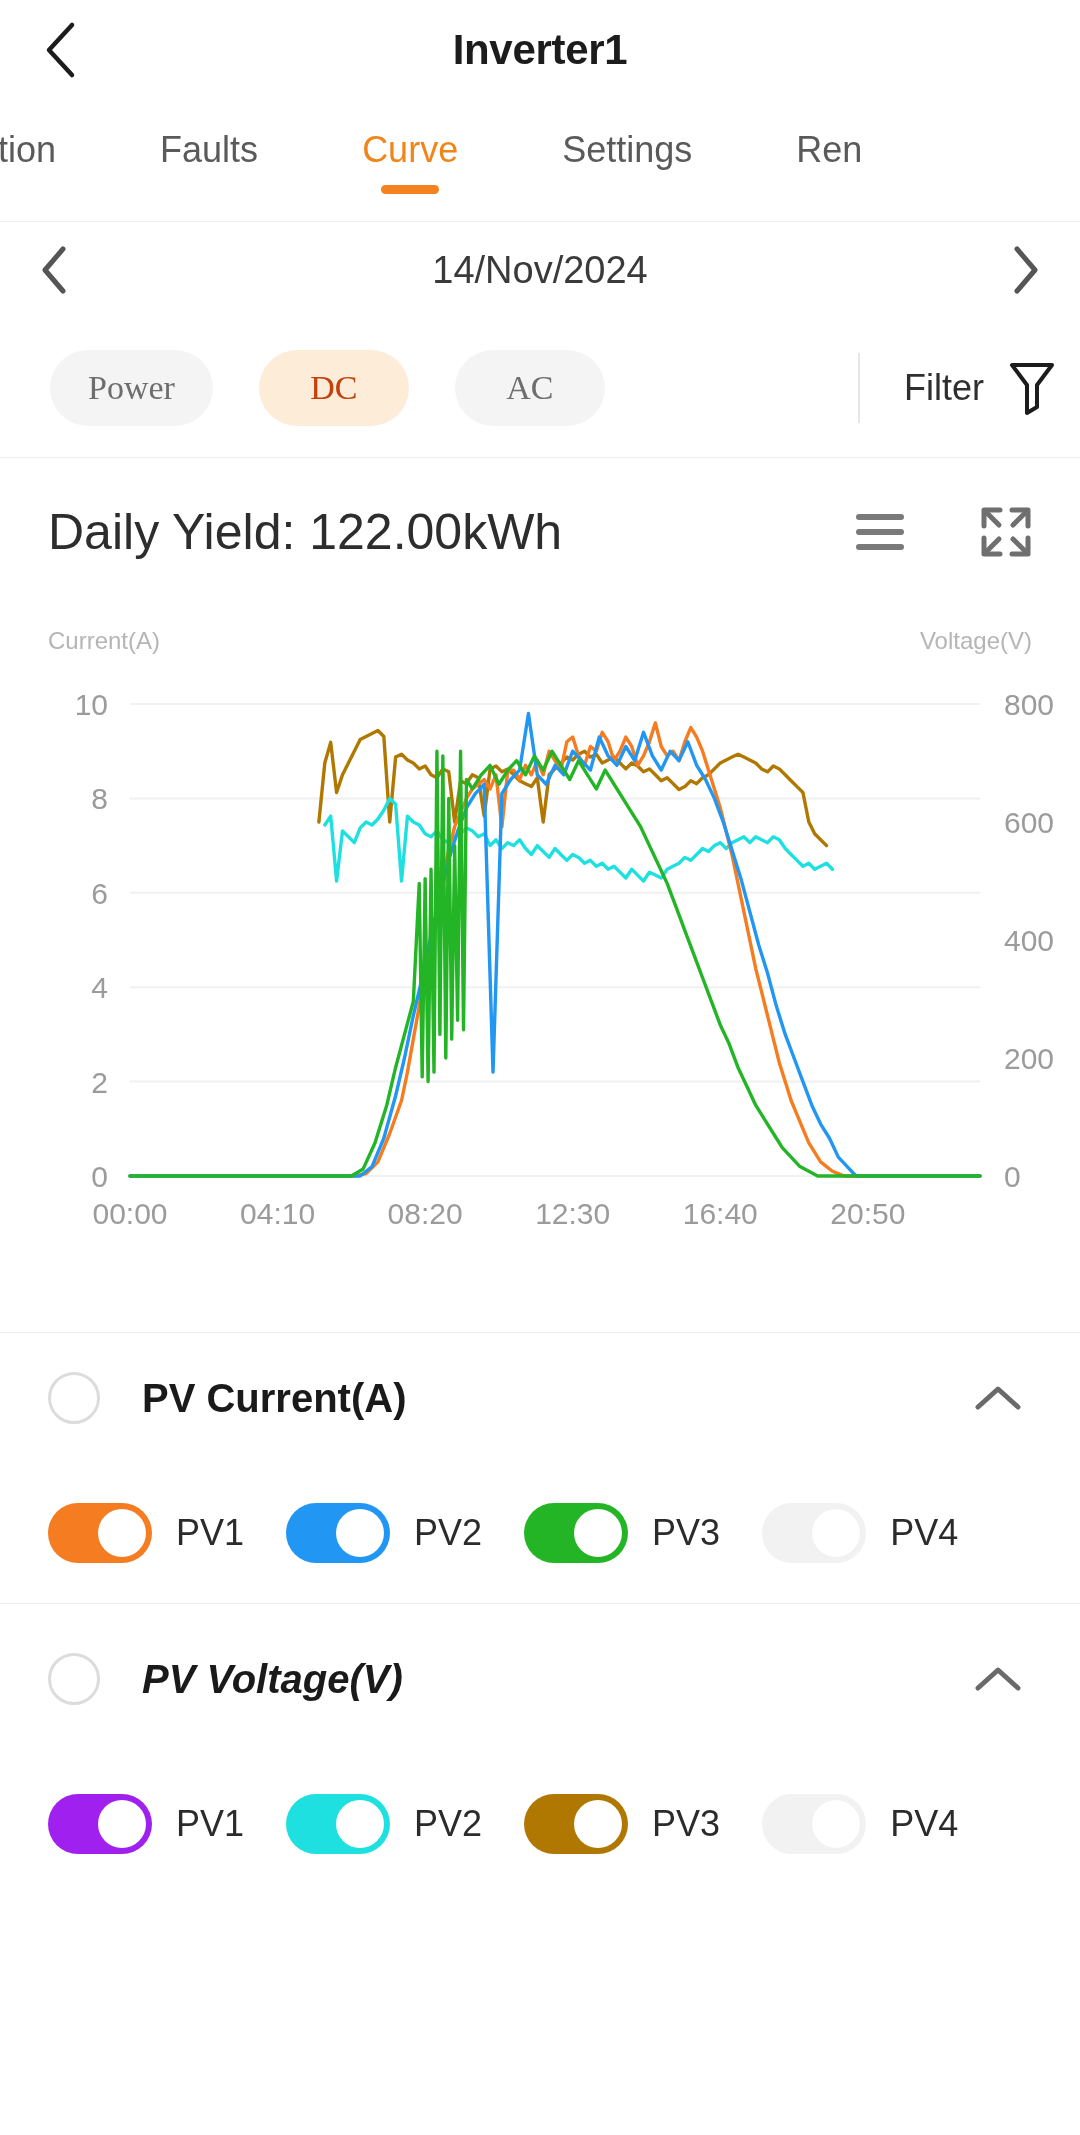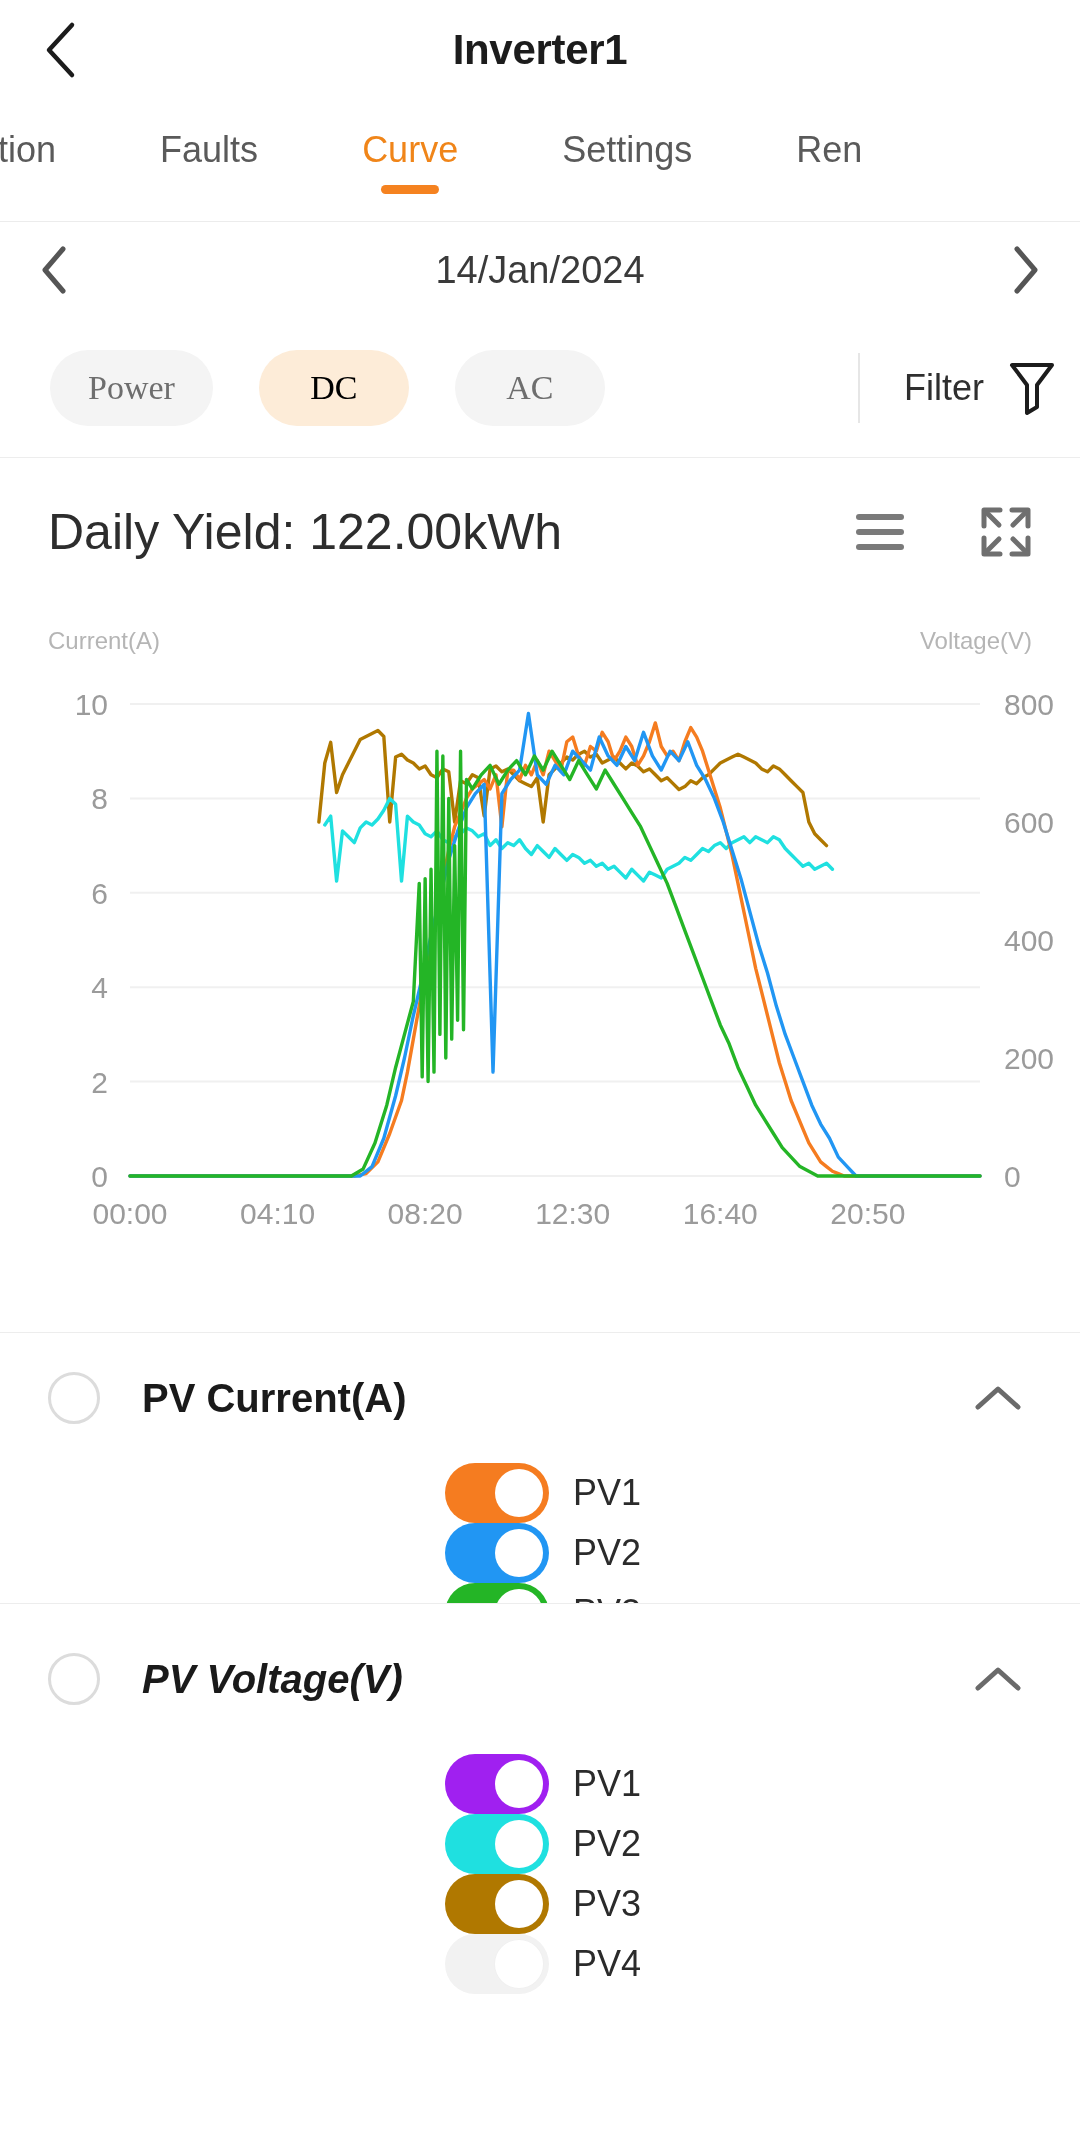--- a/index.html
+++ b/index.html
@@ -74,21 +74,21 @@
     display: flex; align-items: center;
     background: #fff; border-bottom: 1px solid #ededed;
   }
   .chips { display:flex; align-items:center; gap: 46px; margin-left: 50px; font-family: Liberation Serif, serif; }
   .chip {
     height: 76px; min-width: 150px; padding: 0 38px;
     border-radius: 38px; background: #f4f4f4; color: #6e6e6e;
     font-size: 34px; display:flex; align-items:center; justify-content:center;
     cursor: pointer;
   }
-  .chip.selected { background: #fdecd8; color: #000000; }
+  .chip.selected { background: #fdecd8; color: #c2410c; }
   .filter-area {
     position:absolute; right: 22px; top:50%; transform: translateY(-50%);
     display:flex; align-items:center; gap: 22px; padding-left: 44px;
     border-left: 2px solid #e6e6e6; height: 70px;
     cursor: pointer;
   }
   .filter-label { font-size: 36px; color: #2f2f2f; }
 
   
   .cardhead {
@@ -118,21 +118,21 @@
   .section.bordered { border-top: 1px solid #ededed; }
   .sec-head { position:relative; height: 130px; display:flex; align-items:center;gap:12px; }
   .radio {
     width: 52px; height: 52px; border-radius: 50%;
     border: 3px solid #dcdcdc; background: #fff; margin-left: 48px; cursor:pointer;
   }
   .sec-title { margin-left: 30px; font-size: 40px; font-weight: 700; color: #1a1a1a; }
   .chev { position:absolute; right: 54px; top: 50%; transform: translateY(-50%);
           width: 56px; height: 56px; display:flex; align-items:center; justify-content:center; cursor:pointer; }
 
-  .sec-items { display:flex; align-items:center; height: 140px; padding-left: 48px; flex-direction: column; }
+  .sec-items { display:flex; align-items:center; height: 140px; padding-left: 48px; }
   .legend-item { display:flex; align-items:center; margin-right: 42px; }
   .toggle {
     position: relative; width: 104px; height: 60px; border-radius: 30px;
     cursor:pointer; flex: 0 0 auto;
   }
   .toggle .knob {
     position:absolute; top: 6px; right: 6px;
     width: 48px; height: 48px; border-radius: 50%; background: #fff;
   }
   .toggle.off { background: #f2f2f2; }
@@ -172,21 +172,21 @@
       </div>
     </div>
   </div>
 
   <div class="daterow">
     <div class="date-arrow left">
       <svg width="30" height="50" viewBox="0 0 30 50" fill="none">
         <path d="M24 4 L6 25 L24 46" stroke="#555" stroke-width="5" fill="none" stroke-linecap="round" stroke-linejoin="round"></path>
       </svg>
     </div>
-    <div class="date-text">14/Jan/2024</div>
+    <div class="date-text">14/Nov/2024</div>
     <div class="date-arrow right">
       <svg width="30" height="50" viewBox="0 0 30 50" fill="none">
         <path d="M6 4 L24 25 L6 46" stroke="#555" stroke-width="5" fill="none" stroke-linecap="round" stroke-linejoin="round"></path>
       </svg>
     </div>
   </div>
 
   <div class="chiprow">
     <div class="chips">
       <div class="chip">

